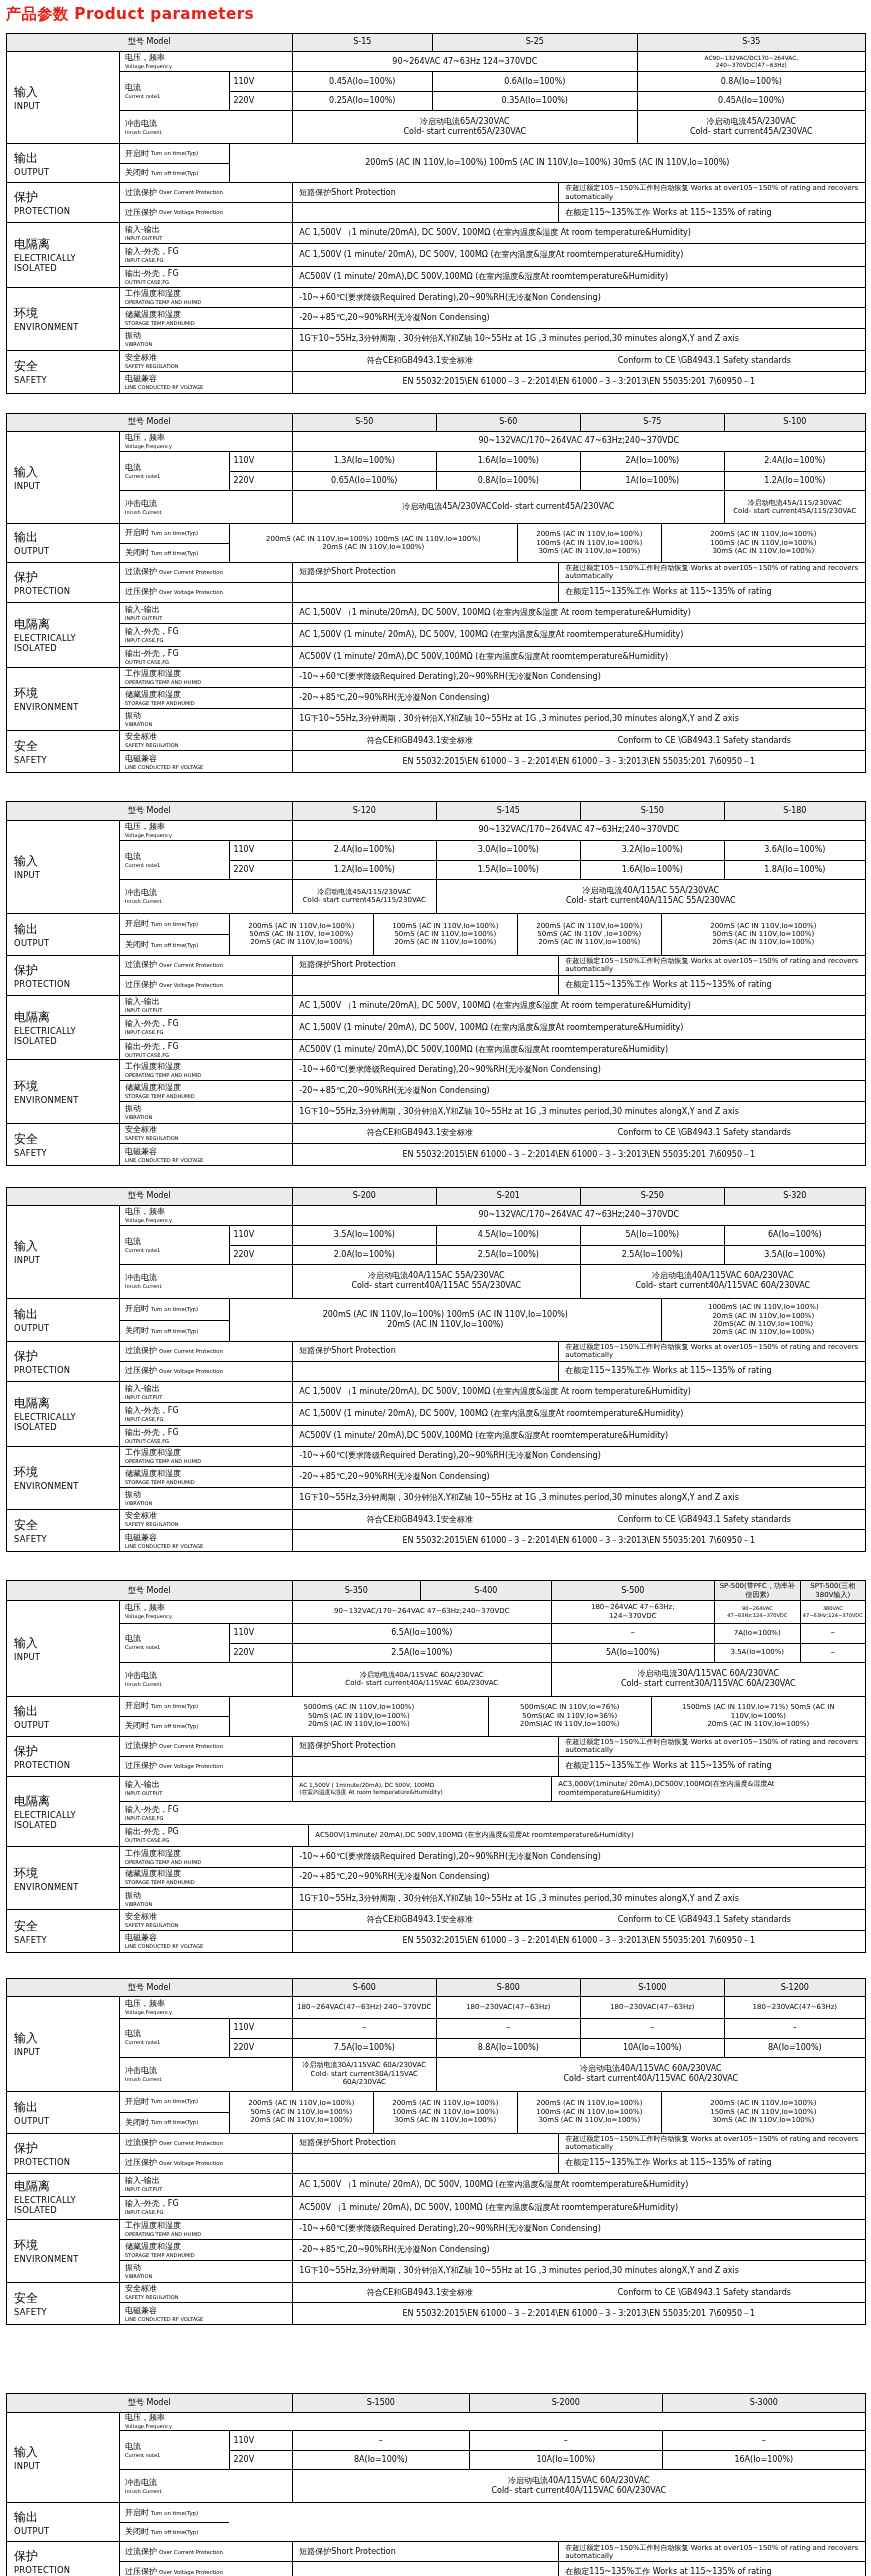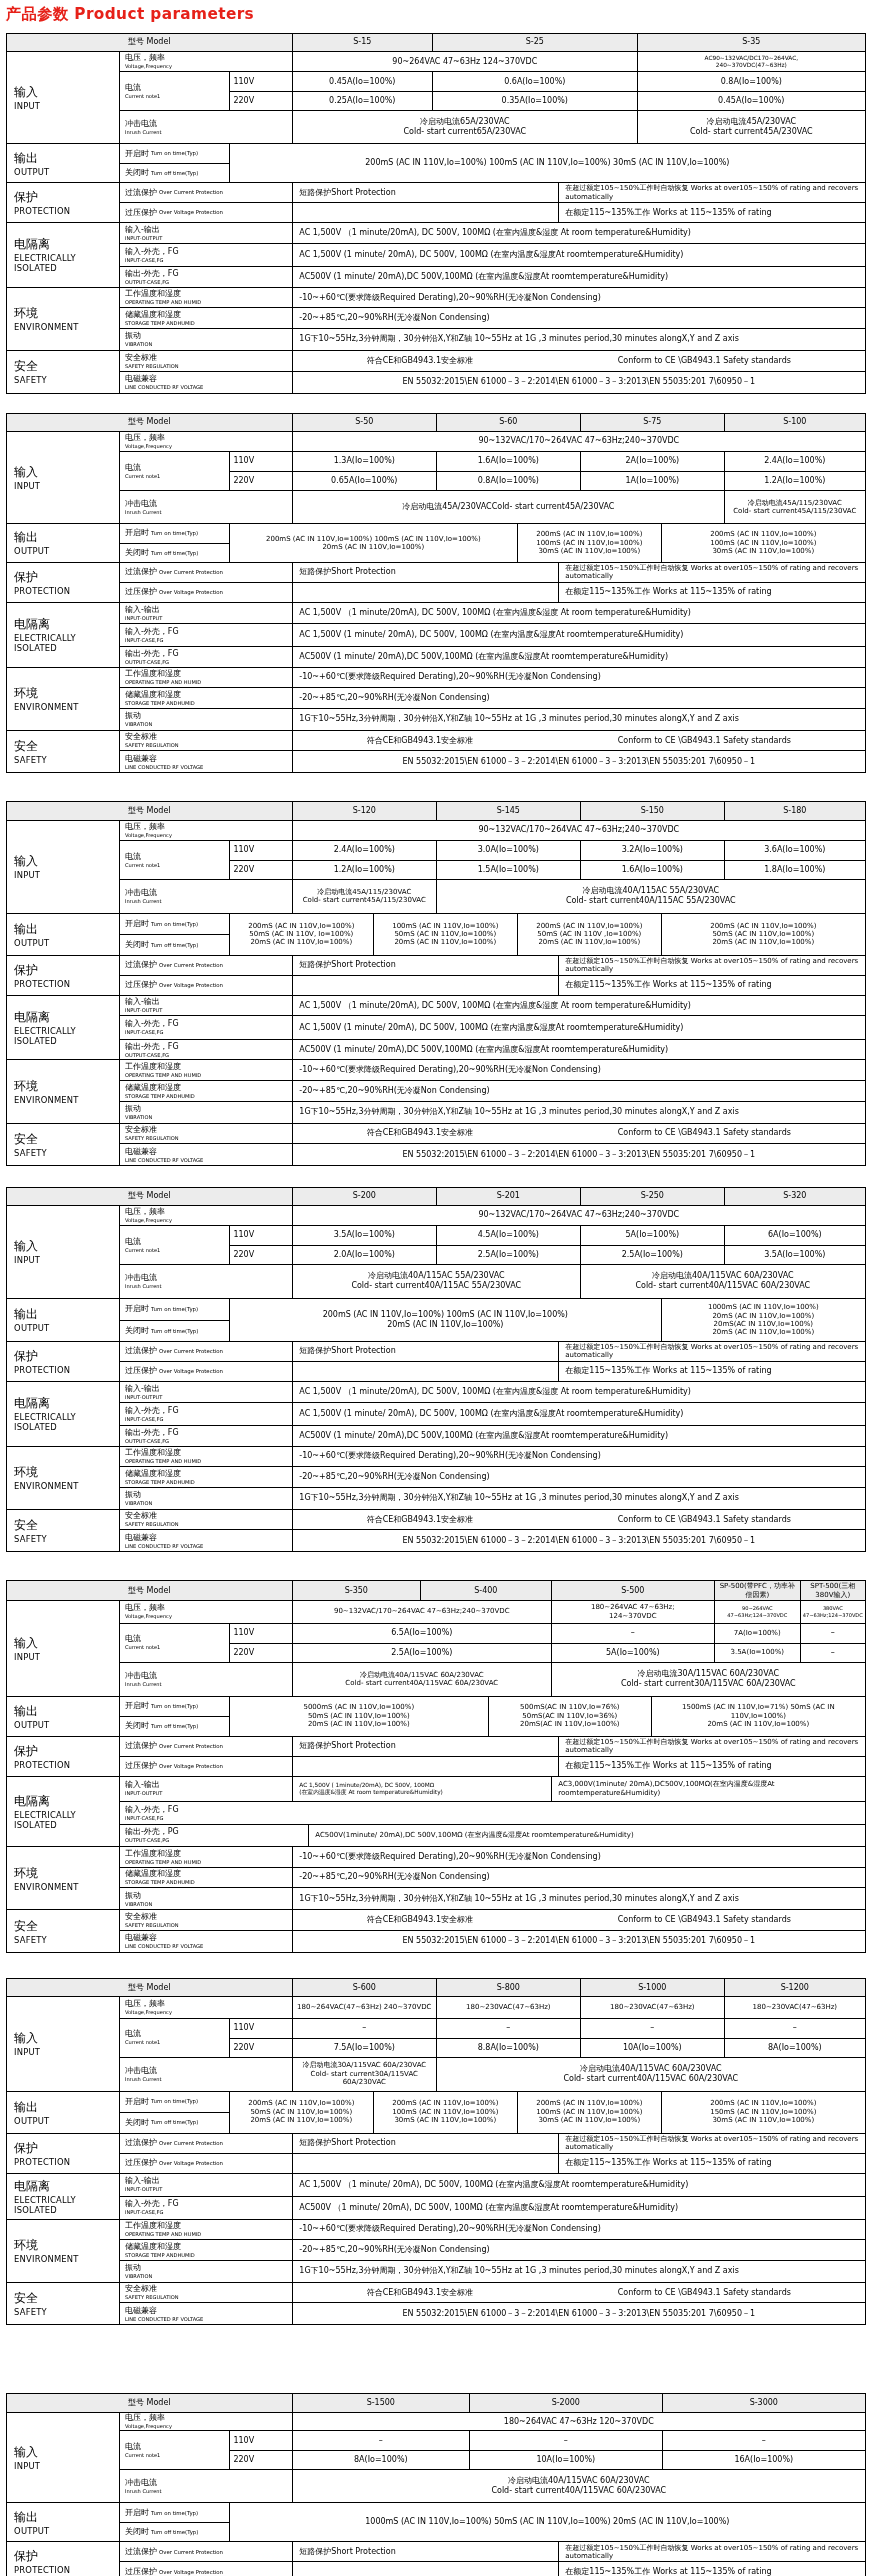--- a/index.html
+++ b/index.html
@@ -1642,23 +1642,20 @@
           <div class="seclab">
             <div class="sl-zh">输入</div>
             <div class="sl-en">INPUT</div>
           </div>
           <div class="secrows">
             <div class="r" style="min-height: 17.4px;">
               <div class="c lbl" style="flex: 0 0 172px;">
                 <span class="zh">电压，频率</span>
                 <span class="en">Voltage,Frequency</span>
               </div>
-              <div class="c fx">
-                <div>180~264VAC 47~63Hz 120~370VDC</div>
-              </div>
             </div>
             <div class="r" style="min-height: 38px;">
               <div class="c lbl" style="flex: 0 0 109px;">
                 <span class="zh">电流</span>
                 <span class="en">Current   note1</span>
               </div>
               <div class="c stack" style="flex: 0 0 63px;">
                 <div class="c subv" style="flex: 0 0 19px;">
                   <div>110V</div>
                 </div>
@@ -1712,23 +1709,20 @@
             <div class="r" style="min-height: 38px;">
               <div class="c stack" style="flex: 0 0 109px;">
                 <div class="c inl" style="flex: 0 0 19px;">
                   <span class="zh">开启时</span>
                   <span class="en">Turn on time(Typ)</span>
                 </div>
                 <div class="c inl">
                   <span class="zh">关闭时</span>
                   <span class="en">Turn off time(Typ)</span>
                 </div>
-              </div>
-              <div class="c fx">
-                <div>1000mS (AC IN  110V,Io=100%)   50mS (AC IN  110V,Io=100%)      20mS (AC IN  110V,Io=100%)</div>
               </div>
             </div>
           </div>
         </div>
         <div class="sec">
           <div class="seclab">
             <div class="sl-zh">保护</div>
             <div class="sl-en">PROTECTION</div>
           </div>
           <div class="secrows">

